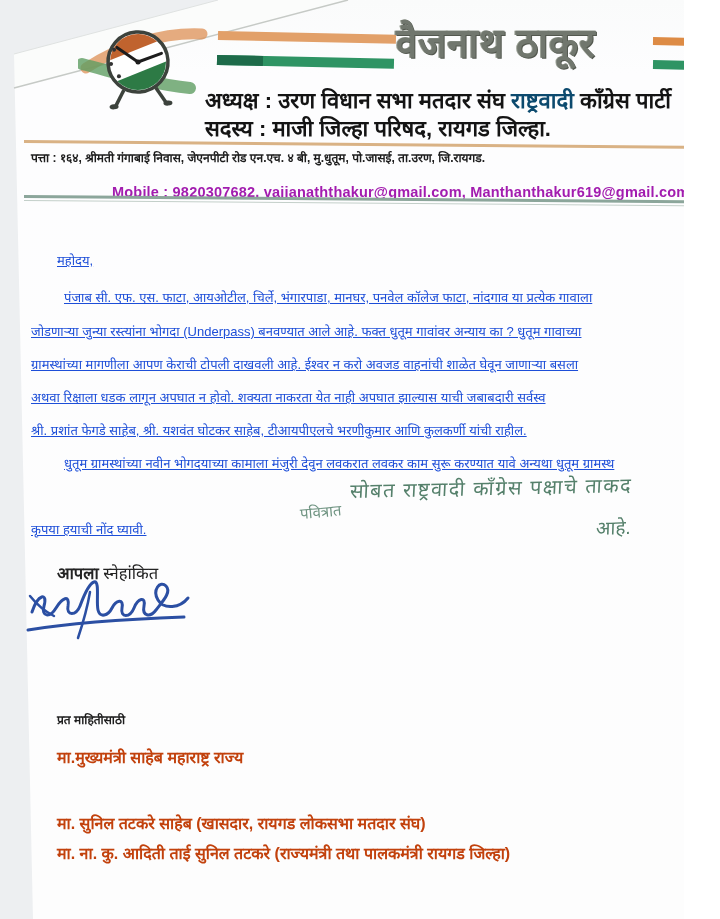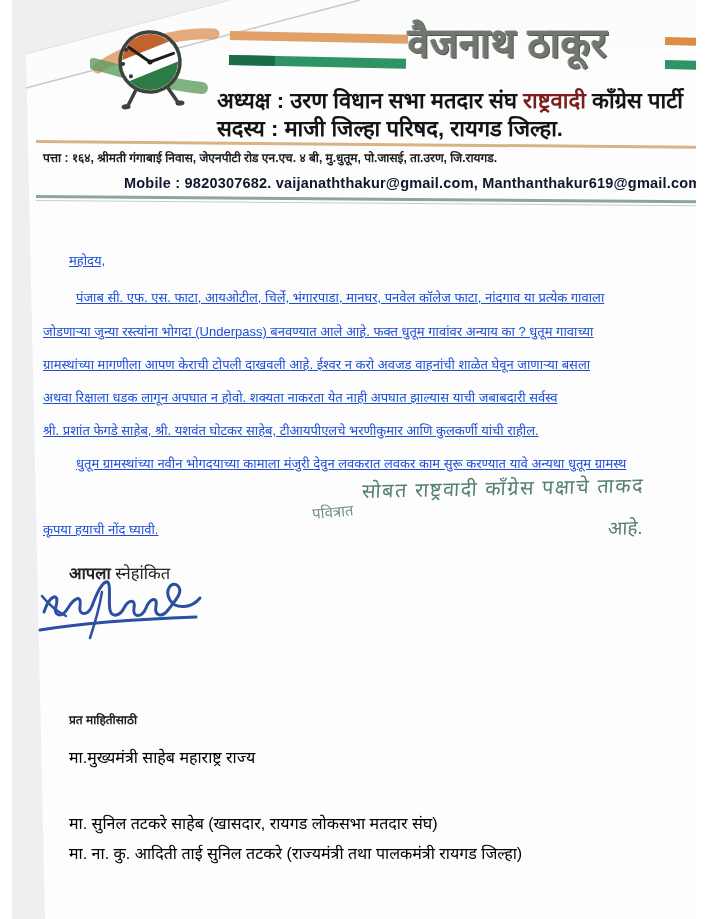--- a/index.html
+++ b/index.html
@@ -1,20 +1,19 @@
 <!DOCTYPE html>
 <html><head>
 <meta charset="utf-8">
 <style>
   html,body { margin:0; padding:0; }
   .stage {
     position:relative; width:684px; height:919px; overflow:hidden;
     background:#edeff1;
     font-family:"Liberation Sans","DejaVu Sans",sans-serif;
-    margin-left:12px;
   }
   .page {
     position:absolute; left:14px; top:0; width:706px; height:919px;
     background:linear-gradient(180deg,#fafbfb 0%,#fdfdfe 8%,#fdfdfd 100%);
     z-index:0;
   }
   .fold-svg { position:absolute; left:0; top:0; z-index:1; pointer-events:none; }
   .logo-svg { position:absolute; left:78px; top:12px; z-index:2; }
 
   .stripe { position:absolute; z-index:2; transform-origin:left center; }
@@ -22,46 +21,46 @@
 
   .title {
     position:absolute; left:396px; top:13px; z-index:3; white-space:nowrap;
     font-size:38px; font-weight:800; letter-spacing:1px;
     color:#71776e; text-shadow:1px 1px 0 #53584f, -1px 0 0 #9aa095;
     transform:scaleY(1.08); transform-origin:left top;
   }
   .hline { position:absolute; z-index:3; white-space:nowrap; color:#141414; font-weight:700; }
   .hline.l1 { left:205px; top:84px;  font-size:22px; }
   .hline.l2 { left:205px; top:112px; font-size:22px; }
-  .green-word { color:#7f1d1d; }
+  .green-word { color:#0c4a6e; }
 
   .address { position:absolute; left:31px; top:149px; z-index:3; white-space:nowrap;
              font-size:12px; font-weight:700; color:#1d1d1d; }
-  .contact { position:absolute; left:112px; top:175px; z-index:3; white-space:nowrap;
-             font-size:14.5px; font-weight:700; color:#0f172a; letter-spacing:.2px; }
+  .contact { position:absolute; left:112px; top:184px; z-index:3; white-space:nowrap;
+             font-size:14.5px; font-weight:700; color:#a21caf; letter-spacing:.2px; }
 
   .rule { position:absolute; z-index:3; transform-origin:left center; }
 
   .bline { position:absolute; z-index:3; white-space:nowrap; font-size:13px;
            color:#1d4ed8;text-decoration:underline; }
   .struck { text-decoration:line-through; text-decoration-thickness:1.5px; }
 
   .hand { position:absolute; z-index:4; white-space:nowrap; color:#55806b;
           transform-origin:left center; }
   .hand.correction { left:300px; top:503px; font-size:15px; transform:rotate(-5deg); opacity:.85; }
   .hand.note1 { left:350px; top:477px; font-size:20px; letter-spacing:1.5px;
                 transform:rotate(-1.2deg) skewX(-4deg); }
   .hand.note2 { left:596px; top:515px; font-size:19px; transform:rotate(-2deg) skewX(-4deg); }
 
   .signoff { position:absolute; left:57px; top:561px; z-index:3; white-space:nowrap;
              font-size:16.5px; color:#232323; }
   .signoff .b { font-weight:700; }
   .signature-svg { position:absolute; left:26px; top:568px; z-index:4; }
   .cc-head  { position:absolute; left:57px; top:711px; font-size:12px; font-weight:700; color:#1d1d1d; white-space:nowrap; z-index:3; }
-  .cc-item  { position:absolute; left:57px; font-size:16px; font-weight:400; color:#000000; white-space:nowrap; z-index:3; }
+  .cc-item  { position:absolute; left:57px; font-size:16px; font-weight:700; color:#c2410c; white-space:nowrap; z-index:3; }
 </style>
 </head>
 <body>
 
 <div class="stage">
 
   <div class="page"></div>
 
   <svg class="fold-svg" width="720" height="919" aria-hidden="true">
     <polygon points="0,0 348,0 14,88 0,88" fill="#fbfcfb"></polygon>

